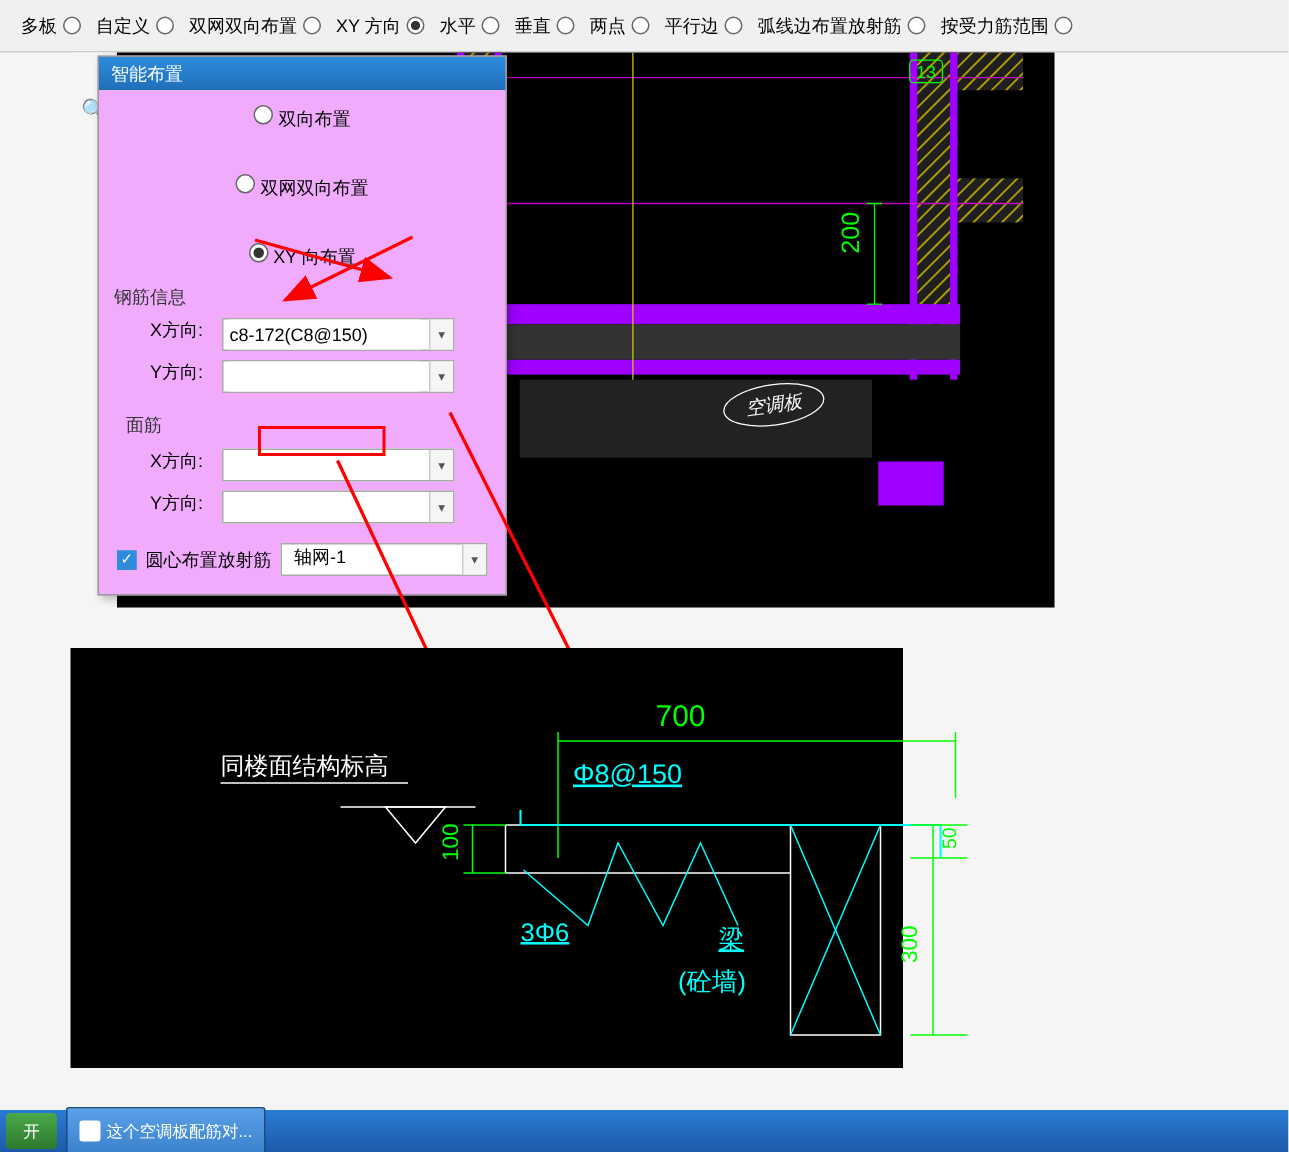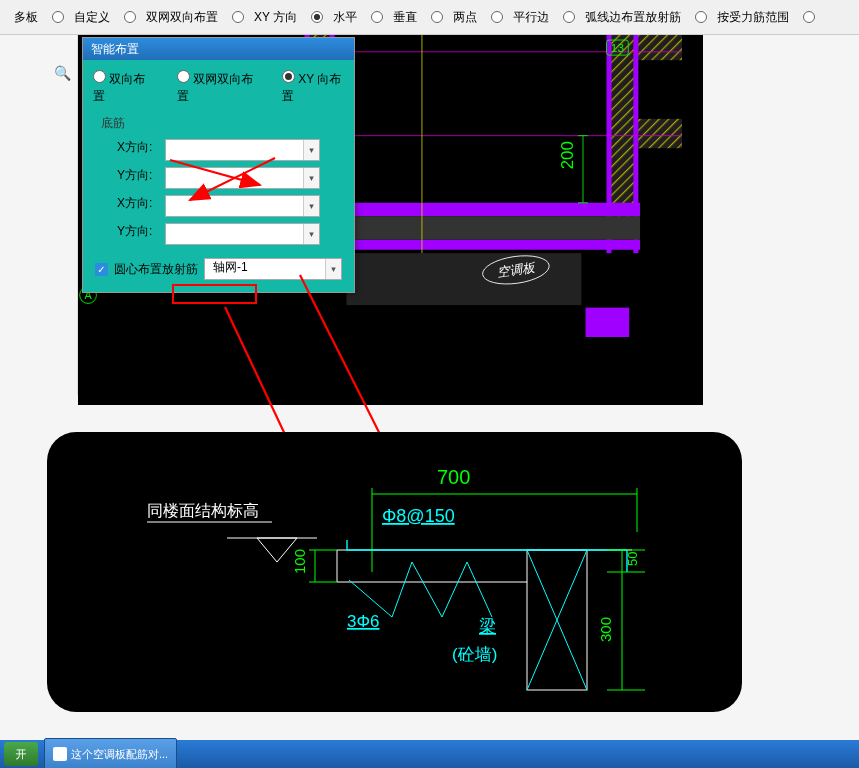--- a/index.html
+++ b/index.html
@@ -4,46 +4,46 @@
 <style>
 * { margin: 0; padding: 0; box-sizing: border-box; font-family: "Microsoft YaHei", sans-serif; }
 body { background: #f5f5f5; width: 859px; height: 768px; overflow: hidden; position: relative; }
 
 .top-ribbon {
   position: absolute; top: 0; left: 0; right: 0; height: 35px;
   background: #f0f0f0; border-bottom: 1px solid #ccc;
   display: flex; align-items: center; padding: 0 10px; gap: 2px;
   font-size: 12px;
 }
-.rb-item { display: flex; align-items: center; gap: 14px; padding: 0 4px; font-size: 12px; }
+.rb-item { display: flex; align-items: center; gap: 4px; padding: 0 4px; font-size: 12px; }
 .rb-radio { width: 12px; height: 12px; border: 1px solid #666; border-radius: 50%; background: #fff; display: inline-block; }
 .rb-radio.on { background: radial-gradient(#333 0 40%, #fff 45%); }
 
 .left-rail {
   position: absolute; top: 35px; left: 48px; width: 30px; height: 360px;
   background: #f5f5f5; border-right: 1px solid #ddd;
   display: flex; flex-direction: column; align-items: center; padding-top: 30px; gap: 10px;
 }
 .rail-icon { width: 16px; height: 16px; color: #3895d3; font-size: 14px; }
 
 .viewport {
   position: absolute; top: 35px; left: 78px; width: 625px; height: 370px;
   background: #000;
 }
 .vp-svg { position: absolute; inset: 0; }
 
 .dialog {
-  position: absolute; top: 37px; left: 82px; width: 273px; background: #14b8a6;
+  position: absolute; top: 37px; left: 65px; width: 273px; background: #f0abfc;
   border: 1px solid #999; box-shadow: 2px 2px 6px rgba(0,0,0,.3);
 }
 .dlg-title {
   height: 22px; background: linear-gradient(#2d8cde,#1f6fb8); color: #fff;
   font-size: 12px; padding: 3px 8px;
 }
-.dlg-row-radio { display: flex; gap: 28px; padding: 10px 10px 6px; font-size: 12px; align-items: center; }
+.dlg-row-radio { display: flex; gap: 28px; padding: 10px 10px 6px; font-size: 12px; align-items: center; flex-direction: column; }
 .dlg-radio { width: 13px; height: 13px; border: 1px solid #666; border-radius: 50%; display: inline-block; background: #fff; }
 .dlg-radio.on::after { content: ""; display: block; width: 7px; height: 7px; background: #333; border-radius: 50%; margin: 2px; }
 .dlg-group-title { font-size: 12px; padding: 4px 10px 2px; color: #333; }
 .dlg-sub { font-size: 12px; padding: 4px 18px; color: #333; }
 .dlg-field { display: flex; align-items: flex-start; font-size: 12px; padding: 3px 34px; gap: 6px; }
 .dlg-field label { width: 42px; }
 .dlg-input {
   flex: 1; height: 22px; border: 1px solid #aaa; font-size: 12px; padding: 0 4px;
   background: #fff; position: relative;
 }
@@ -56,23 +56,22 @@
   display: flex; align-items: center; padding: 10px 12px 12px; font-size: 12px; gap: 6px;
 }
 .dlg-check { width: 13px; height: 13px; border: 1px solid #2d8cde; background: #2d8cde; color: #fff; font-size: 10px; text-align: center; line-height: 11px; }
 .dlg-select { flex: 1; height: 22px; border: 1px solid #aaa; font-size: 12px; padding: 0 8px; position: relative; background: #fff; }
 .dlg-select .caret { position: absolute; right: 0; top: 0; bottom: 0; width: 16px; border-left: 1px solid #ccc; background: #f5f5f5; text-align: center; font-size: 9px; line-height: 20px; color: #555; }
 
 .annot-rect { position: absolute; border: 2px solid red; pointer-events: none; }
 .annot-svg { position: absolute; inset: 0; pointer-events: none; width: 859px; height: 768px; }
 
 .diagram-panel {
-  position: absolute; top: 432px; left: 47px; width: 695px; height: 280px;
+  position: absolute; top: 432px; left: 47px; width: 555px; height: 280px;
   background: #000;
-  border-radius: 29px;
 }
 
 .taskbar {
   position: absolute; bottom: 0; left: 0; right: 0; height: 28px;
   background: linear-gradient(#2a7bd6,#1c5aa8);
   display: flex; align-items: center; padding: 0 4px; gap: 6px;
 }
 .tb-start {
   width: 34px; height: 24px; background: linear-gradient(#4aa84a,#2d7a2d);
   border-radius: 3px; color: #fff; font-size: 11px; display: flex; align-items: center; justify-content: center;
@@ -180,31 +179,32 @@
   </svg>
 </div>
 
 <div class="dialog">
   <div class="dlg-title">智能布置</div>
   <div class="dlg-row-radio">
     <label><span class="dlg-radio"></span> <span>双向布置</span></label>
     <label><span class="dlg-radio"></span> <span>双网双向布置</span></label>
     <label><span class="dlg-radio on"></span> <span>XY 向布置</span></label>
   </div>
-
-  <div class="dlg-sub">底筋</div>
+  <div class="dlg-group-title">钢筋信息</div>
+
   <div class="dlg-field">
     <label>X方向:</label>
-    <div class="dlg-input"><span class="caret">▾</span></div>
+    <div class="dlg-input"><input value="c8-172(C8@150)" style=""><span class="caret">▾</span></div>
   </div>
   <div class="dlg-field">
     <label>Y方向:</label>
     <div class="dlg-input"><input value="" style=""><span class="caret">▾</span></div>
   </div>
 
+  <div class="dlg-sub" style="margin-top:6px">面筋</div>
   <div class="dlg-field">
     <label>X方向:</label>
     <div class="dlg-input"><span class="caret">▾</span></div>
   </div>
   <div class="dlg-field">
     <label>Y方向:</label>
     <div class="dlg-input"><input value="" style=""><span class="caret">▾</span></div>
   </div>
 
   <div class="dlg-foot">

